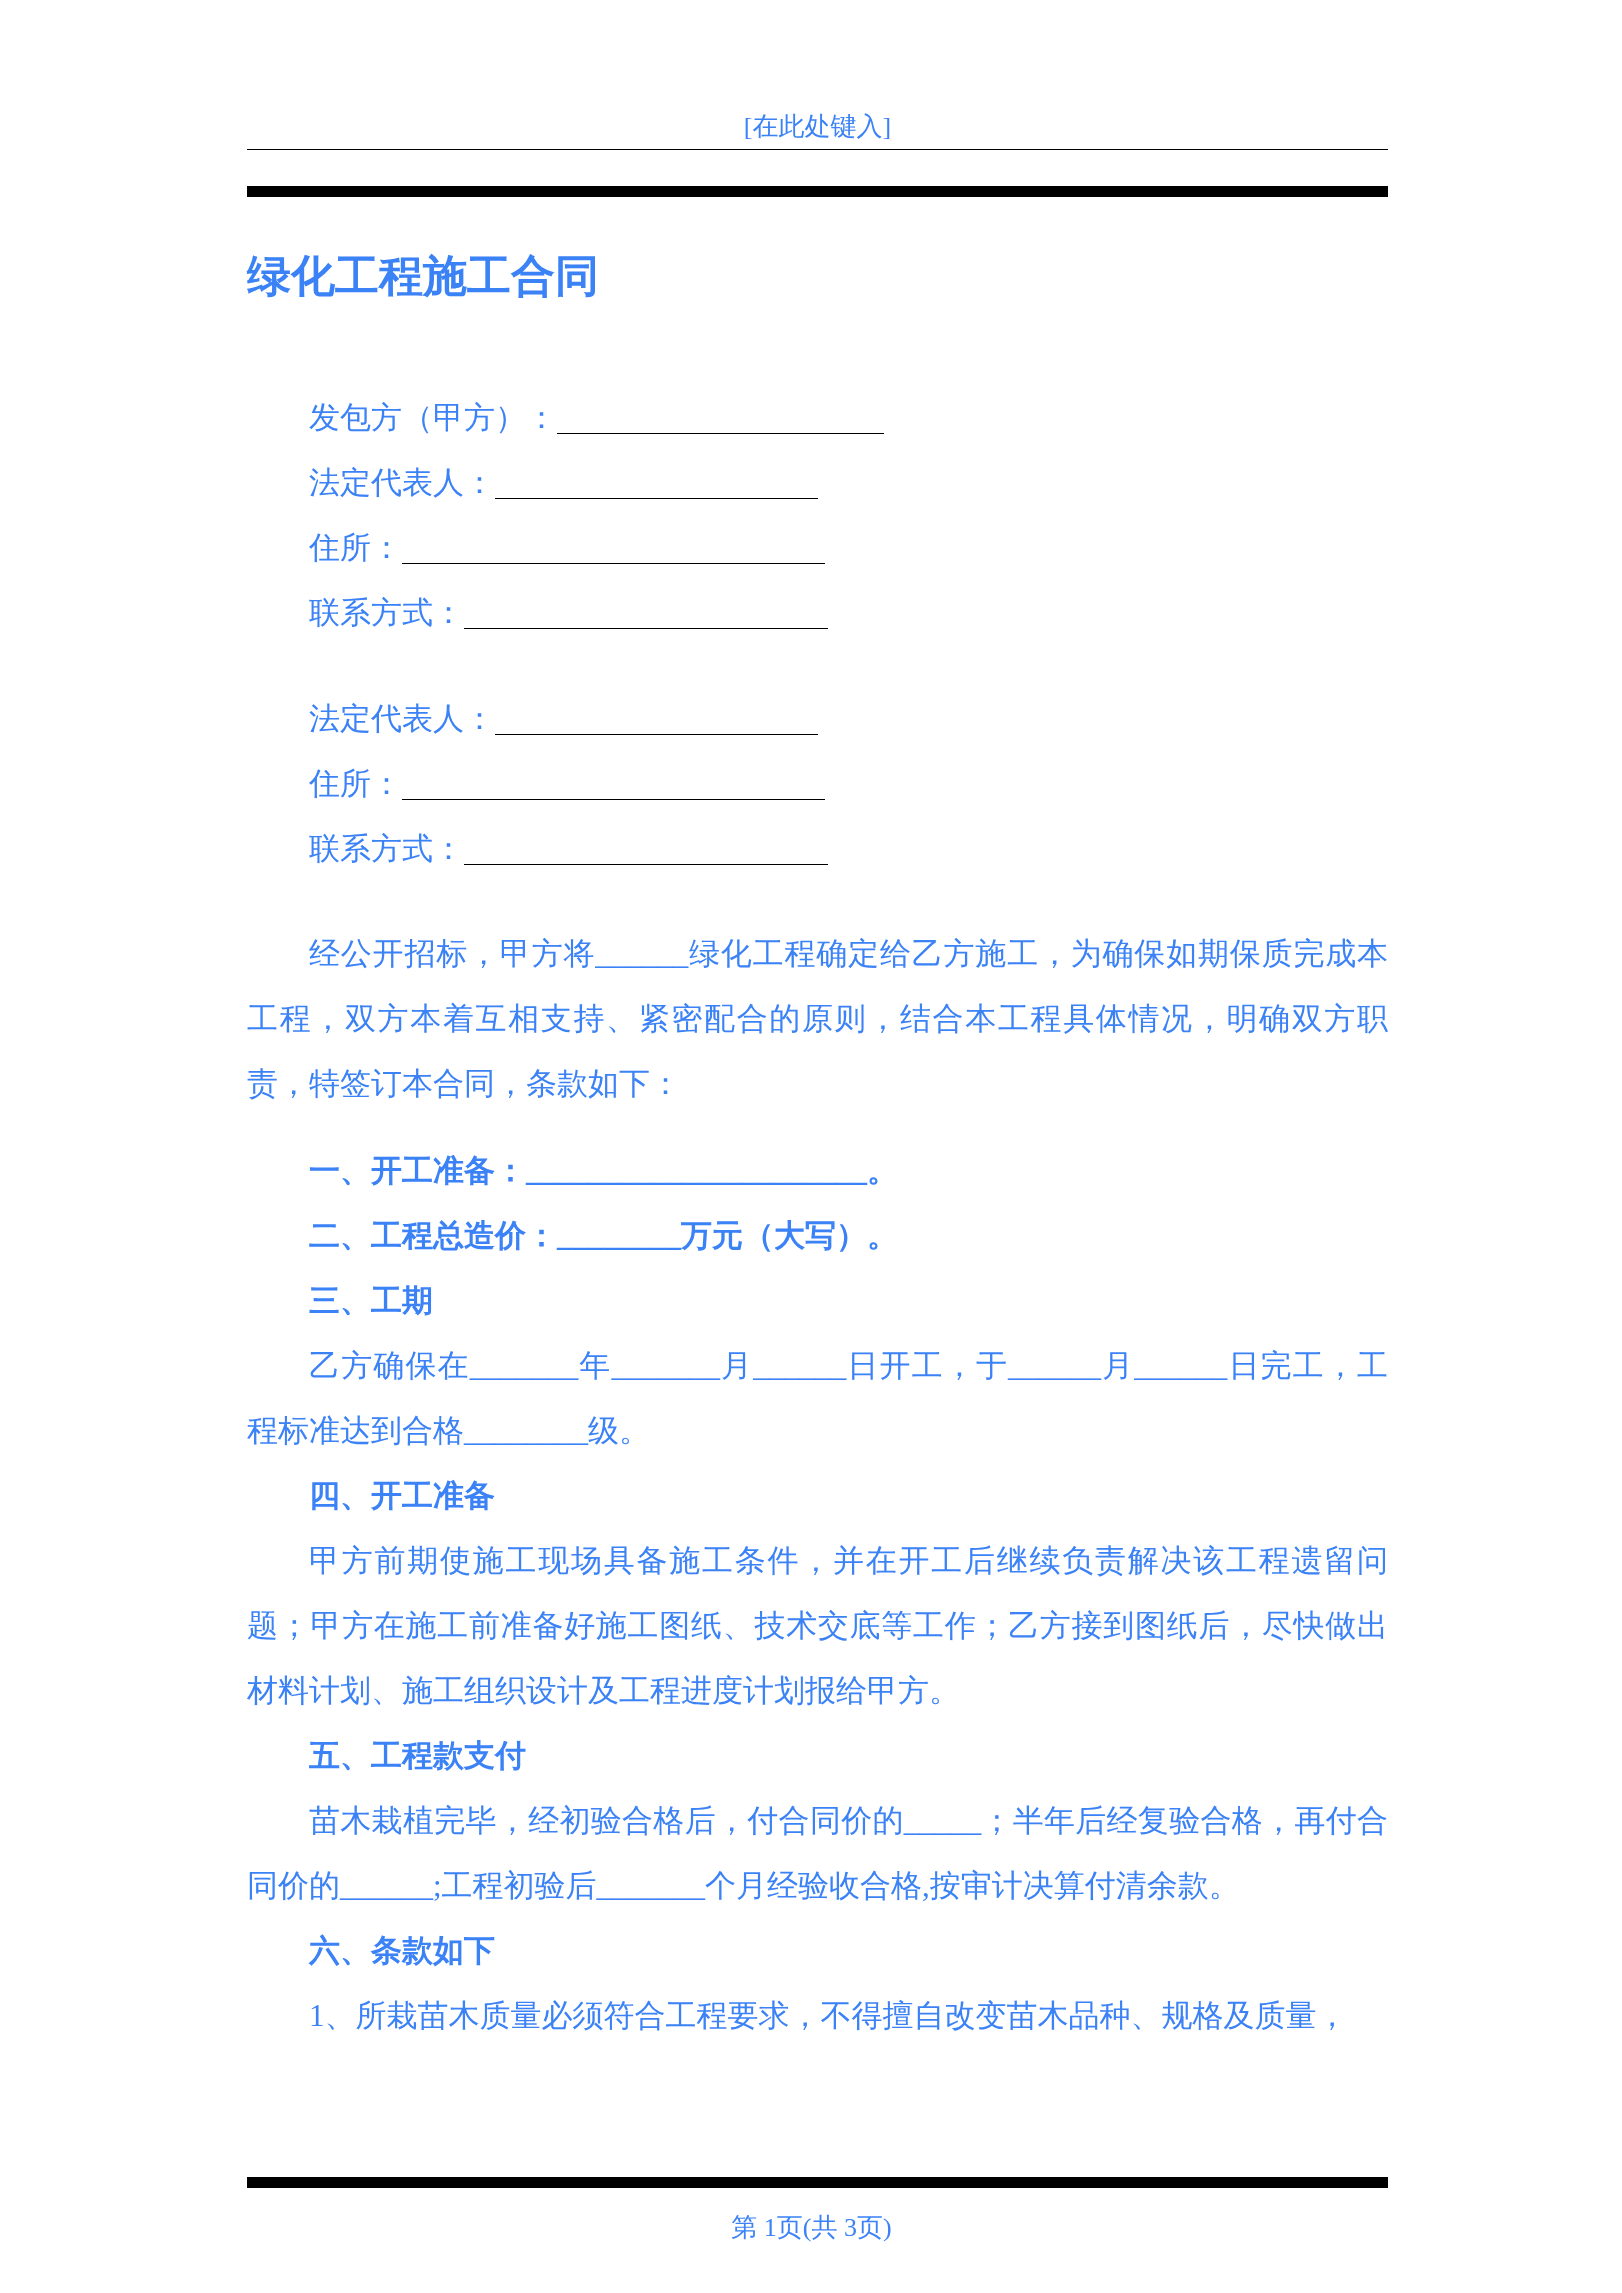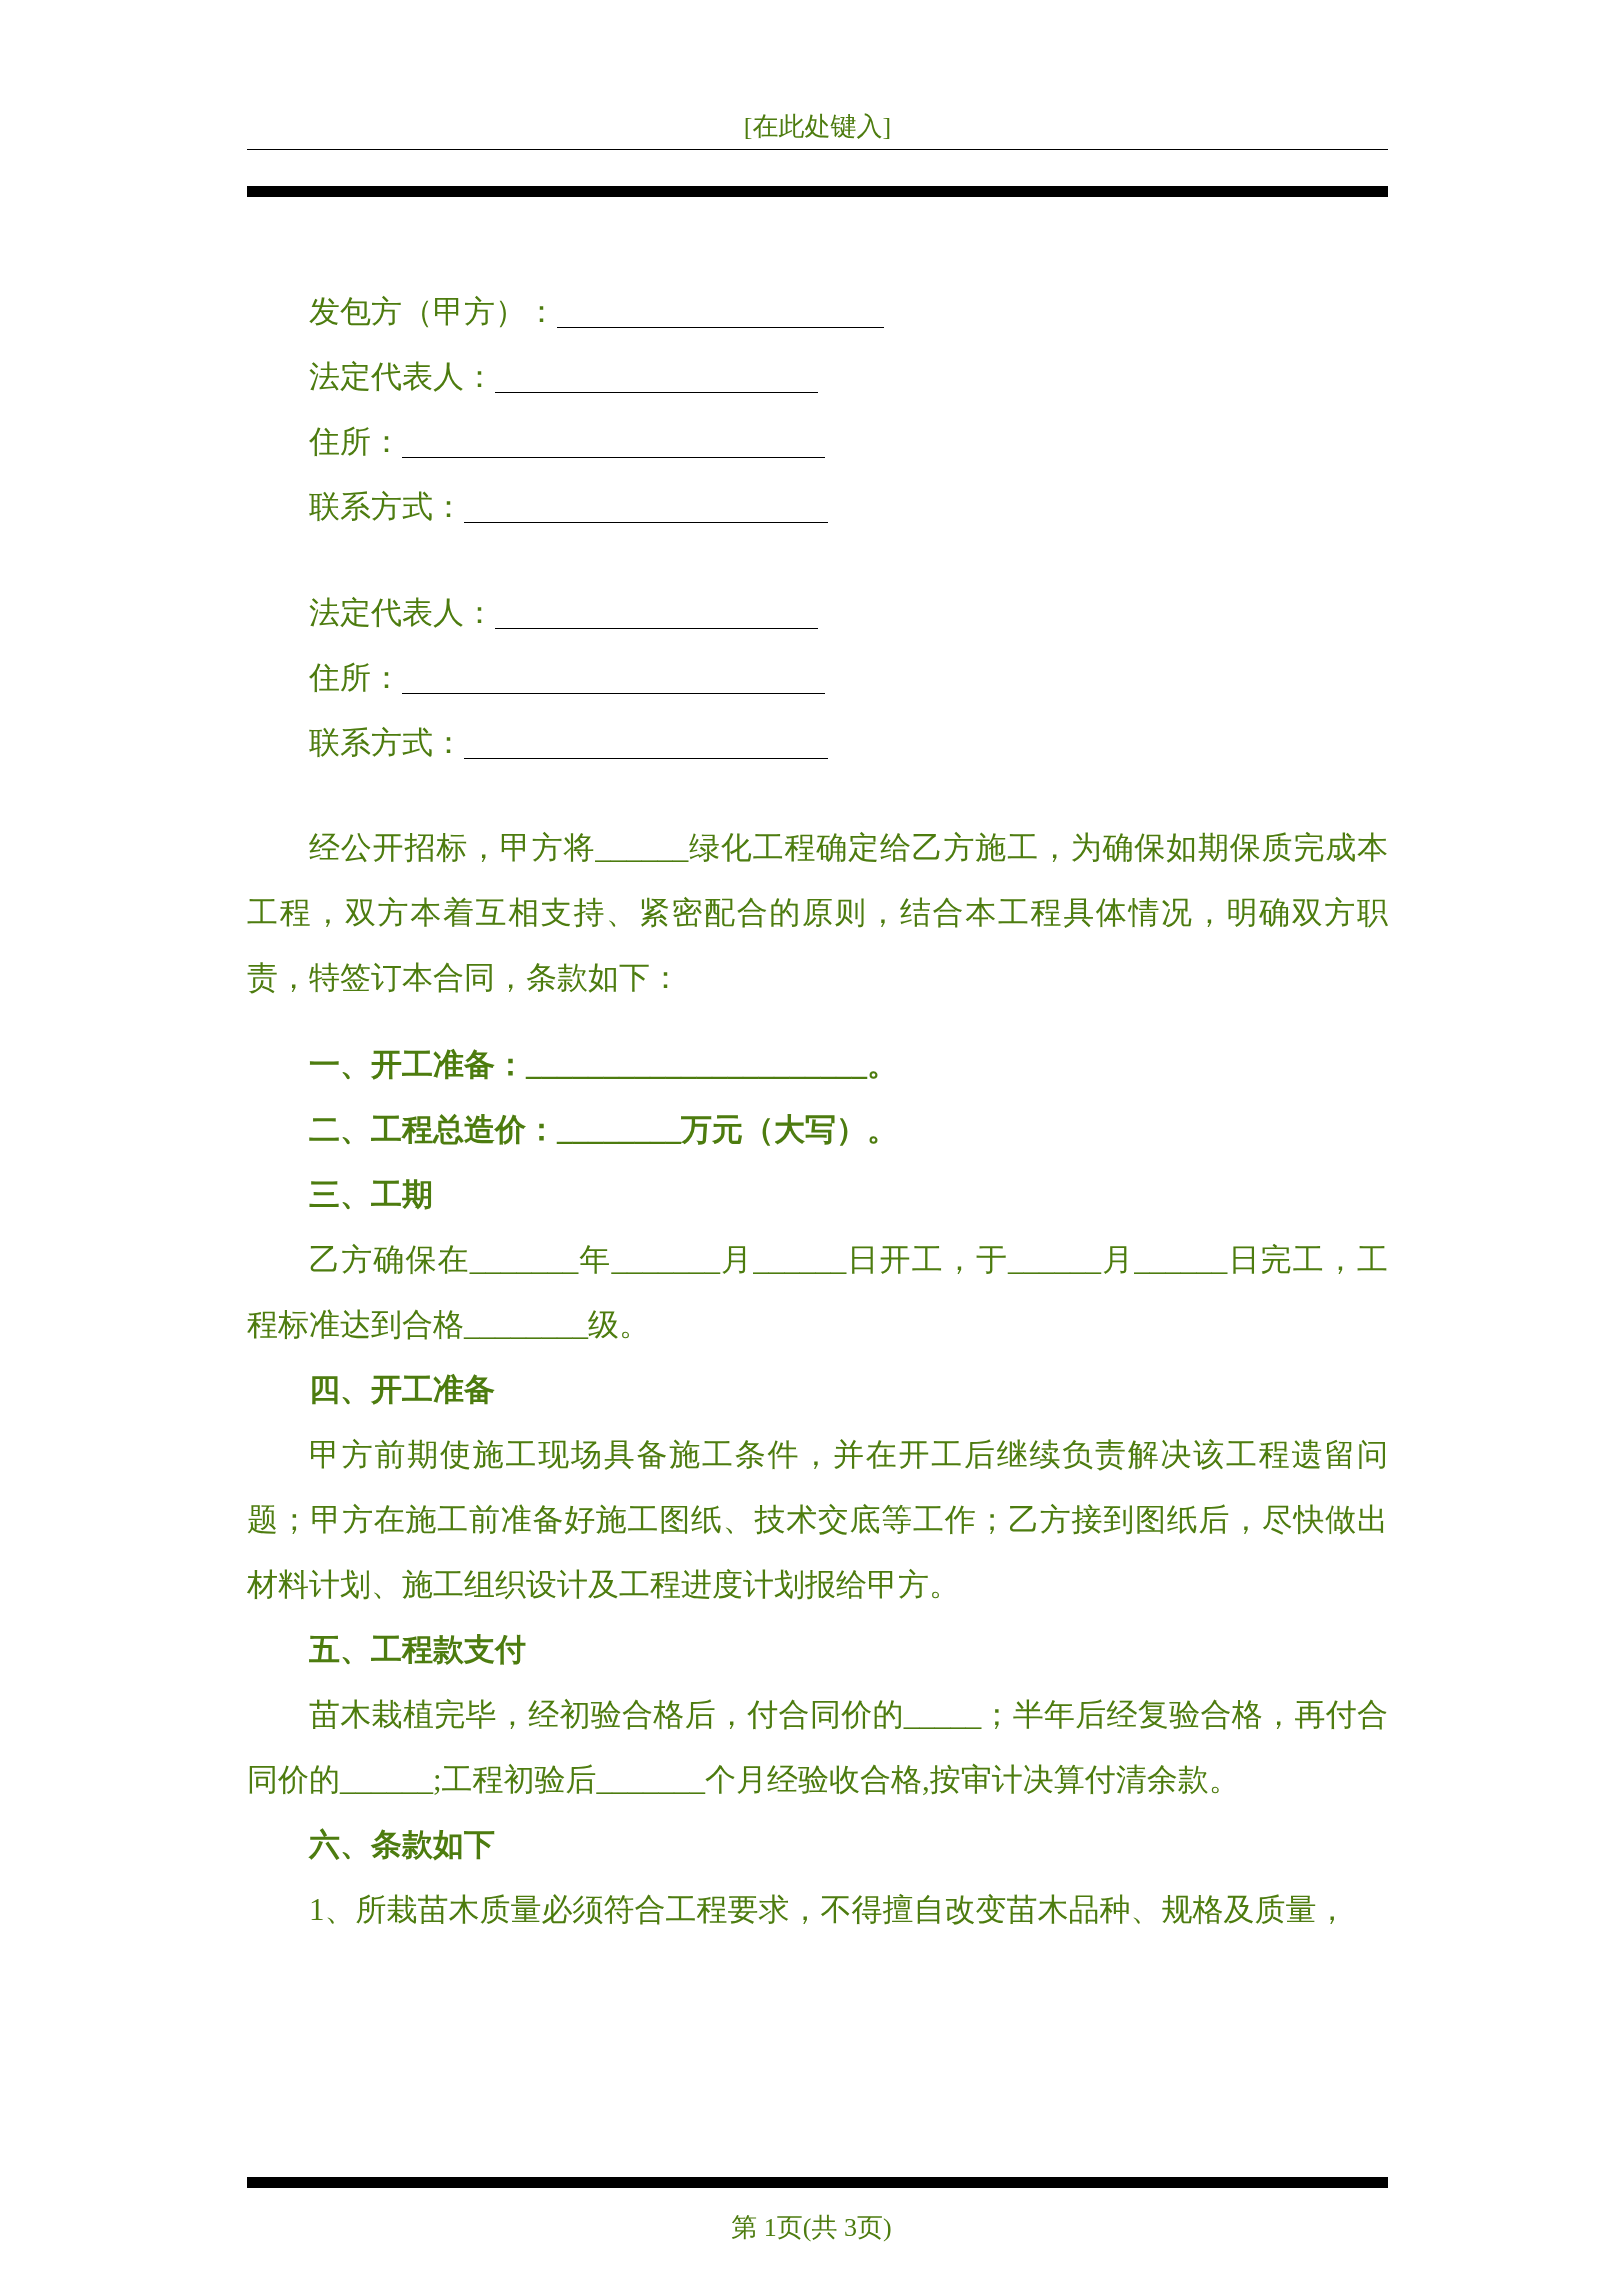--- a/index.html
+++ b/index.html
@@ -2,21 +2,21 @@
 <html style="font-size:14.5px"><head>
 <meta charset="utf-8">
 <style>
   * { margin: 0; padding: 0; box-sizing: border-box; }
   html, body { background: #ffffff; }
   .page {
     position: relative;
     width: 1623px;
     height: 2294px;
     background: #ffffff;
-    color: #4d7c0f;
+    color: #3b82f6;
     font-family: "Liberation Serif", "DejaVu Serif", serif;
     overflow: hidden;
     margin: 0 auto;
   }
   
   .header {
     margin: 111px 235px 0 247px;
     text-align: center;
     font-size: 26px;
     line-height: 1.2;
@@ -81,20 +81,21 @@
 </head>
 <body>
 
 <div class="page">
 
   <div class="header">
     <span>[在此处键入]</span>
   </div>
   <div class="bar"></div>
 
+  <h1 class="doc-title">绿化工程施工合同</h1>
 
   <div class="content">
 
     <section class="party-a">
       <div class="field-row">
         <span>发包方（甲方）：</span><span class="blank w1"></span>
       </div>
       <div class="field-row">
         <span>法定代表人：</span><span class="blank w2"></span>
       </div>

